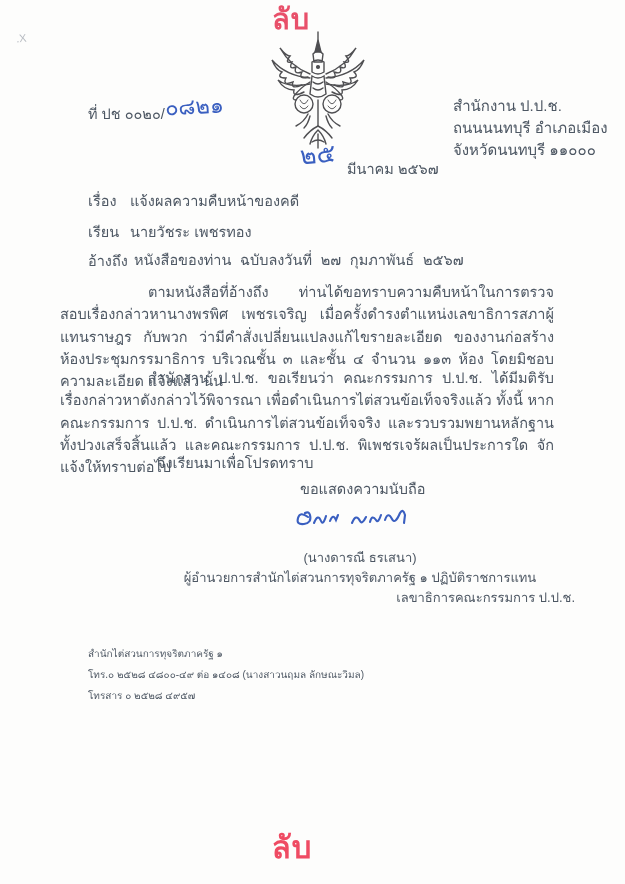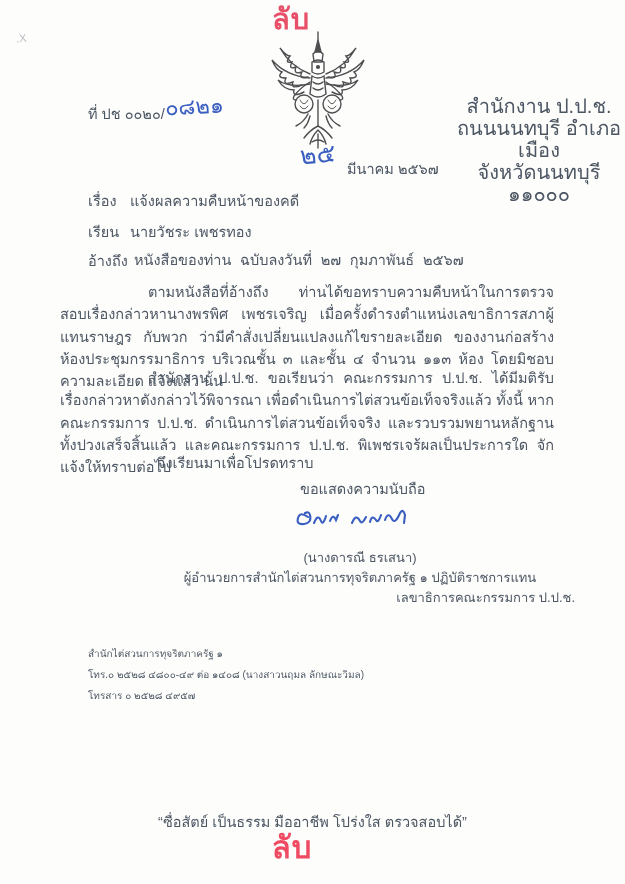--- a/index.html
+++ b/index.html
@@ -21,21 +21,21 @@
   }
   .stamp {
     position:absolute; color:#e8506a; font-weight:bold;
     font-size:29px; line-height:30px; letter-spacing:1px;
   }
   .hand { color:#3a5fc0; font-family:"DejaVu Serif",serif; }
   .corner-mark {
     position:absolute; left:16px; top:32px;
     color:#b8bcc2; font-size:11px; transform:rotate(-6deg);
   }
-  .sender { position:absolute; left:453px; top:95px; font-size:20px; line-height:22px;text-align:center; }
+  .sender { position:absolute; left:453px; top:95px; font-size:15px; line-height:22px; }
   .sig-center { position:absolute; left:145px; width:430px; text-align:center;
     font-size:13px; line-height:21px; white-space:nowrap; }
   .contact { position:absolute; left:88px; top:643px; font-size:10px; line-height:21px; }
   .slogan { position:absolute; left:35px; top:810px; width:555px; text-align:center;
     font-size:14.5px; }
   svg { display:block; }
 </style>
 </head>
 <body>
 
@@ -130,17 +130,16 @@
   <div class="sig-center" style="top:547px;">(นางดารณี ธรเสนา)</div>
   <div class="sig-center" style="top:567px;">ผู้อำนวยการสำนักไต่สวนการทุจริตภาครัฐ ๑ ปฏิบัติราชการแทน</div>
   <div class="sig-center" style="top:587px;text-align:right;">เลขาธิการคณะกรรมการ ป.ป.ช.</div>
 
   <div class="contact">
     <div>สำนักไต่สวนการทุจริตภาครัฐ ๑</div>
     <div>โทร.๐ ๒๕๒๘ ๔๘๐๐-๔๙ ต่อ ๑๔๐๘ (นางสาวนฤมล ลักษณะวิมล)</div>
     <div>โทรสาร ๐ ๒๕๒๘ ๔๙๕๗</div>
   </div>
 
-  <div class="slogan">“ซื่อสัตย์ เป็นธรรม มืออาชีพ โปร่งใส ตรวจสอบได้”</div>
 
   <div class="stamp" style="left:262px; top:833px; width:60px; text-align:center; color:#ef4b63; font-size:31px;">ลับ</div>
 
 </div>
 
 </body></html>

